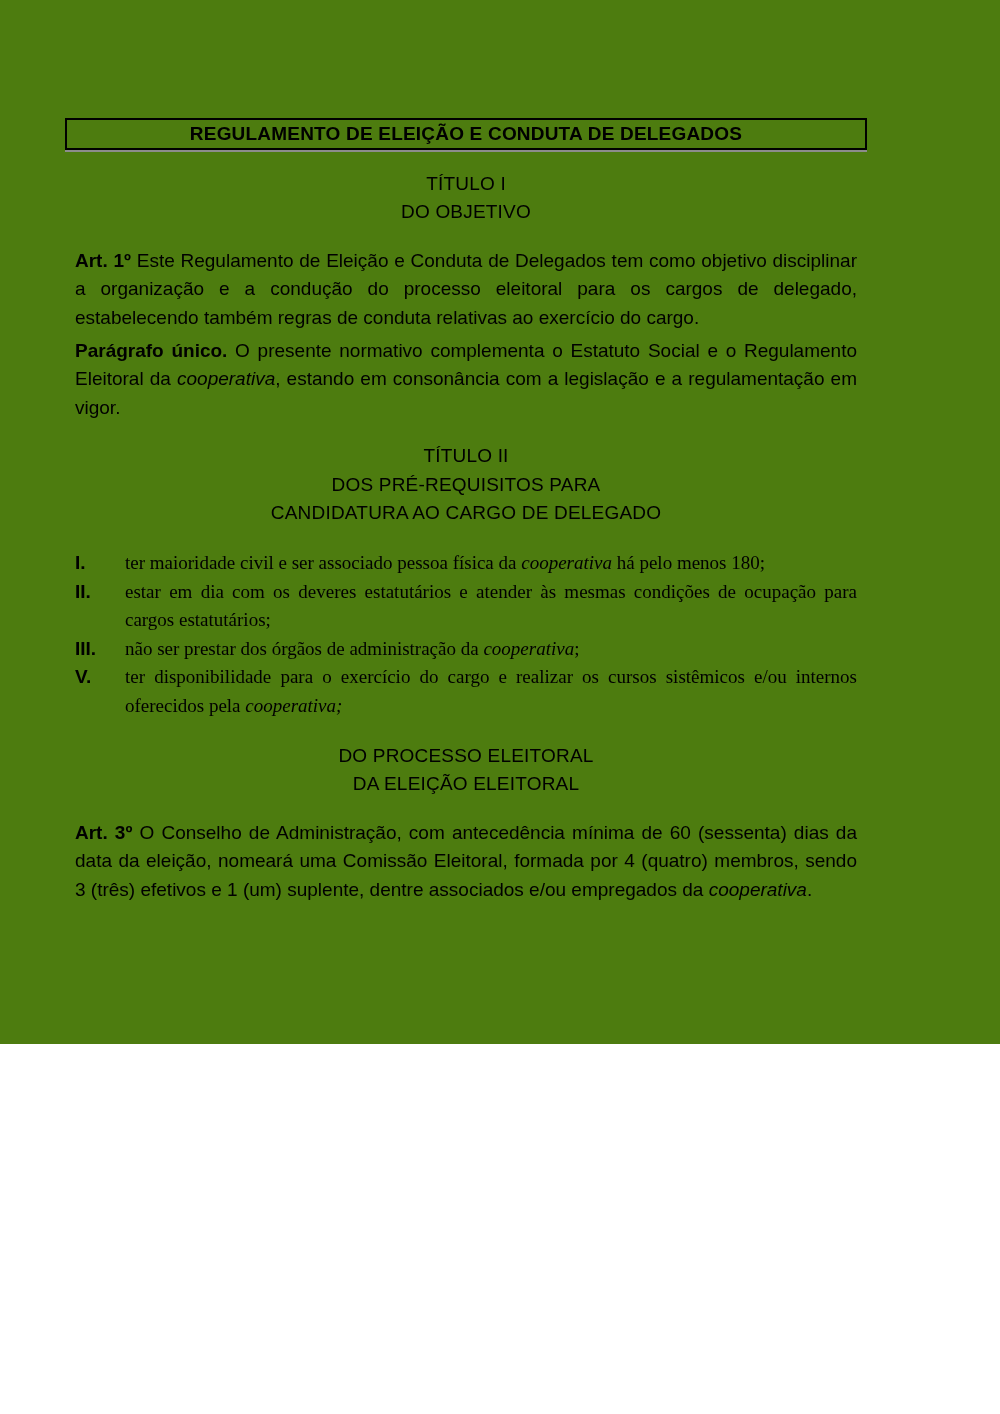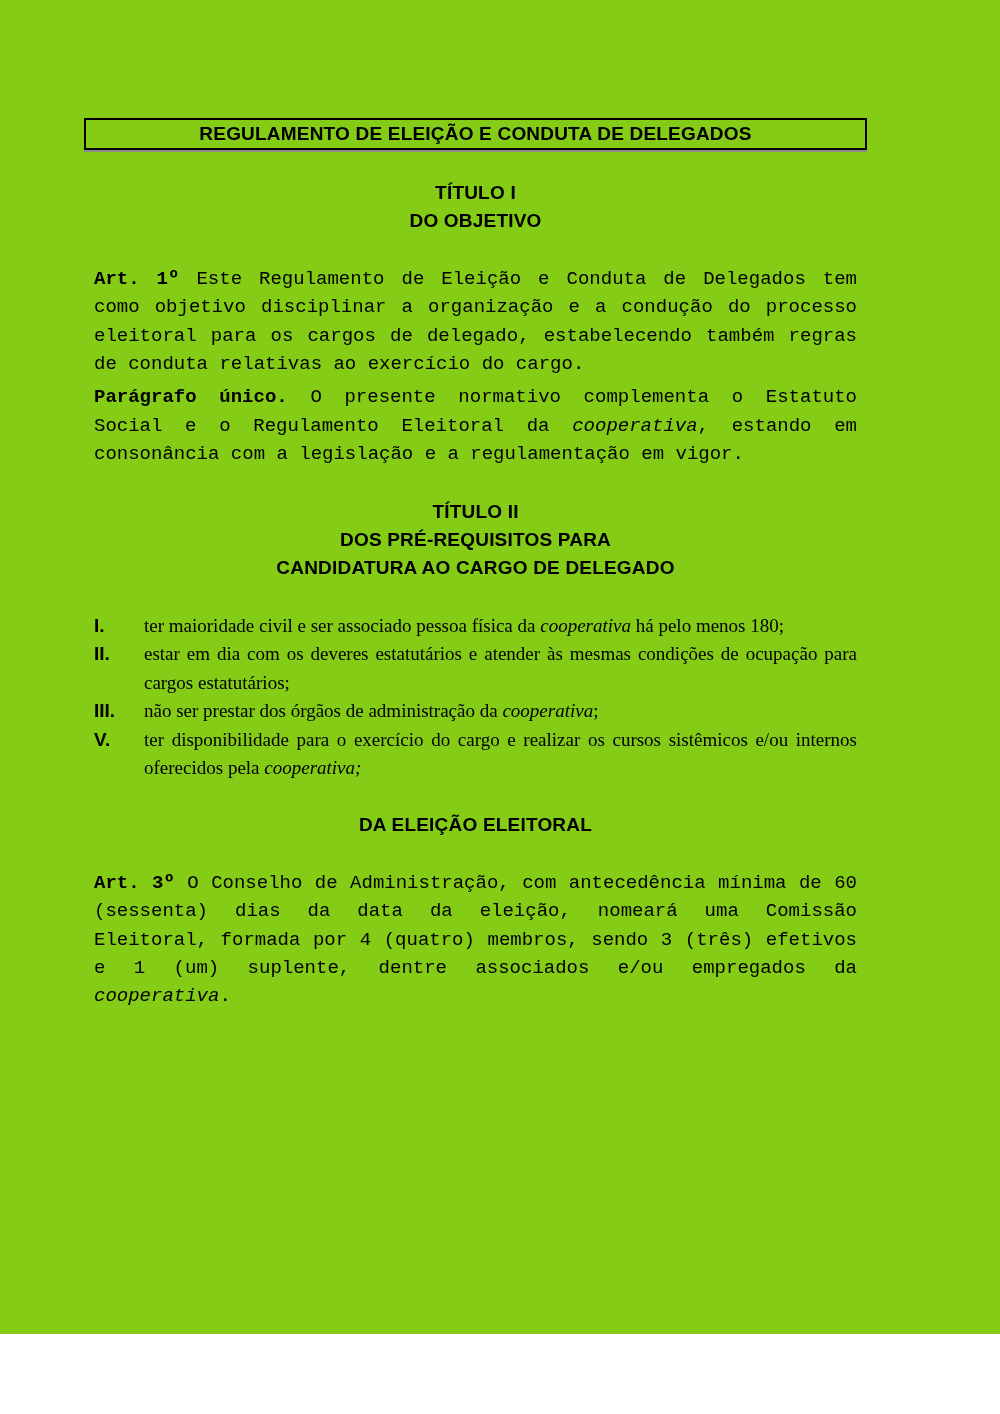--- a/index.html
+++ b/index.html
@@ -4,53 +4,52 @@
 <style>
   html, body {
     margin: 0;
     padding: 0;
     background: #ffffff;
   }
   .page {
     position: relative;
     box-sizing: border-box;
     width: 1000px;
-    height: 1334px;
-    background: #84cc16;
+    height: 1044px;
+    background: #4d7c0f;
     color: #000000;
     font-family: "Liberation Sans", sans-serif;
     font-size: 19px;
     line-height: 28.4px;
-    padding: 118px 143px 0 94px;
+    padding: 118px 143px 0 75px;
     overflow: hidden;
   }
   .title-box {
     margin: 0 -10px;
     border: 2px solid #000000;
     box-shadow: 0 2px 0 0 #8c8c8c;
     text-align: center;
     font-weight: bold;
     font-size: 19px;
     line-height: 26px;
     padding: 1px 4px;
     letter-spacing: 0.2px;
   }
   .heading {
-    margin: 29px 0;
+    margin: 20px 0;
     text-align: center;
-    font-weight: bold;
+    font-weight: normal;
   }
   .heading-line {
     line-height: 28.4px;
     letter-spacing: 0.2px;
   }
   .para {
     margin: 5px 0;
     text-align: justify;
-    font-family: Liberation Mono, monospace;
   }
   .b { font-weight: bold; }
   .i { font-style: italic; }
   .list { margin: 22px 0; }
   .list-row {
     display: grid;
     grid-template-columns: 50px 1fr;
   }
   .list-num {
     font-weight: bold;
@@ -92,17 +91,18 @@
         <div class="list-row">
           <div class="list-num">III.</div>
           <div class="list-text"><span>não ser prestar dos órgãos de administração da </span><span class="i">cooperativa</span><span>;</span></div>
         </div>
         <div class="list-row">
           <div class="list-num">V.</div>
           <div class="list-text"><span>ter disponibilidade para o exercício do cargo e realizar os cursos sistêmicos e/ou internos oferecidos pela </span><span class="i">cooperativa;</span></div>
         </div>
       </div>
       <div class="heading">
+        <div class="heading-line">DO PROCESSO ELEITORAL</div>
         <div class="heading-line">DA ELEIÇÃO ELEITORAL</div>
       </div>
       <p class="para"><span class="b">Art. 3º </span><span>O Conselho de Administração, com antecedência mínima de 60 (sessenta) dias da data da eleição, nomeará uma Comissão Eleitoral, formada por 4 (quatro) membros, sendo 3 (três) efetivos e 1 (um) suplente, dentre associados e/ou empregados da </span><span class="i">cooperativa</span><span>.</span></p>
     </div>
 </div>
 
 </body></html>

